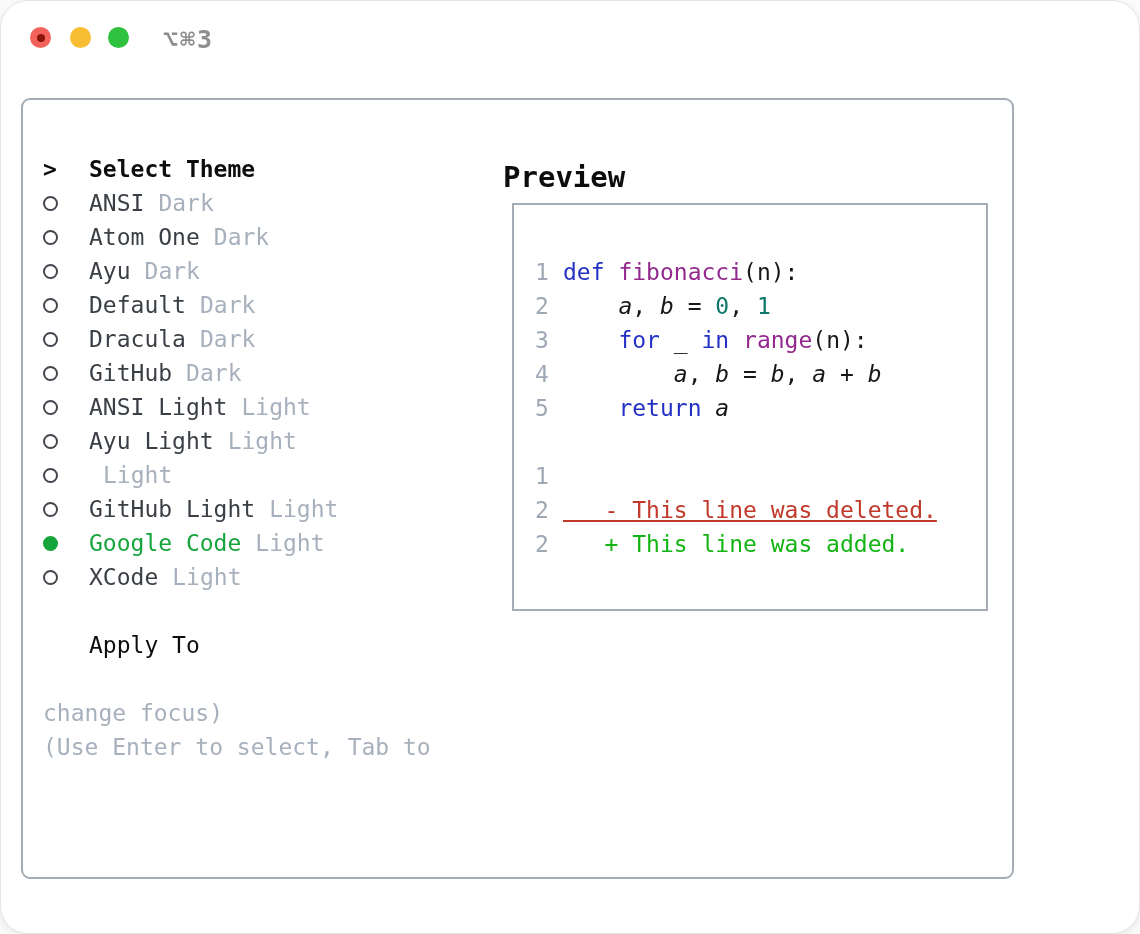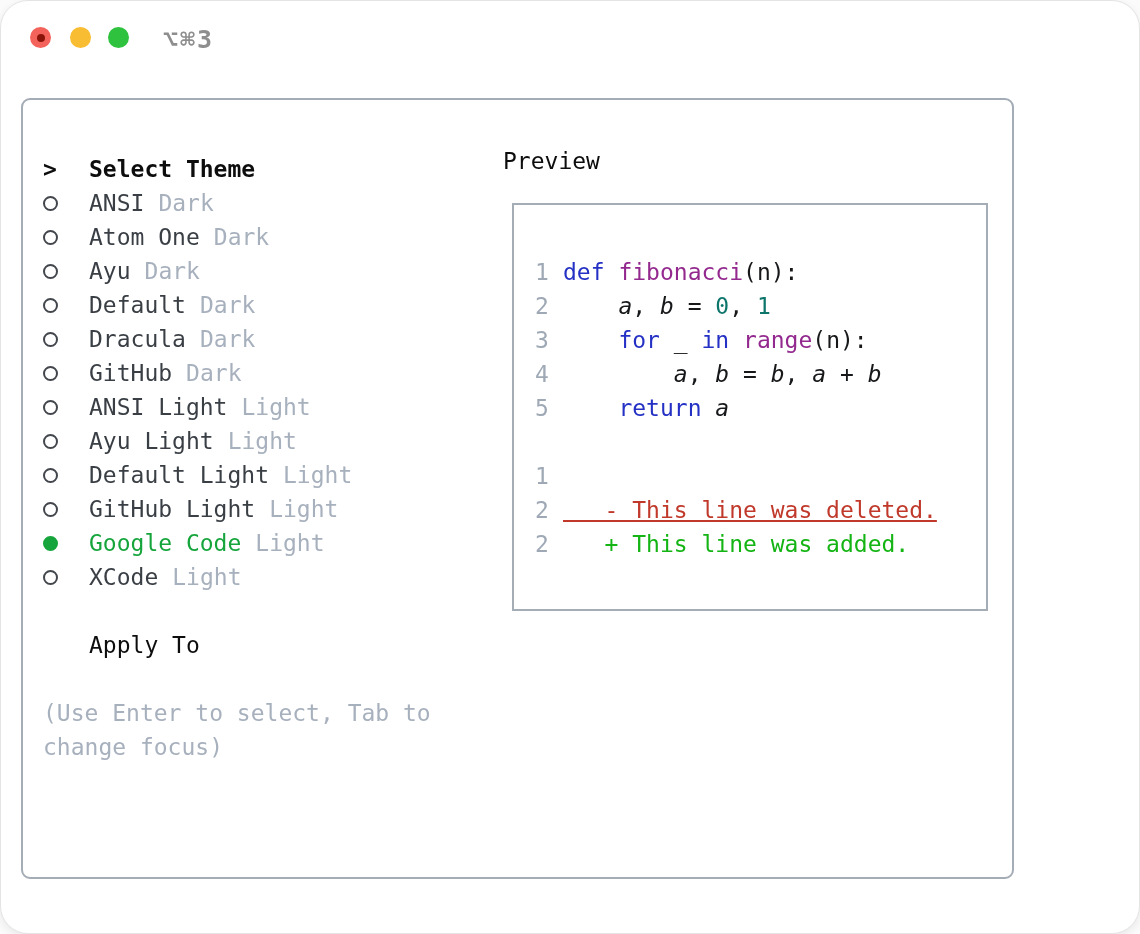--- a/index.html
+++ b/index.html
@@ -30,22 +30,22 @@
   .marker { width:15px; height:15px; border-radius:50%; border:2.5px solid #43474d; background:transparent; }
   .selected .marker { background:var(--c-accentGreen); border-color:var(--c-accentGreen); }
   .cursor { font-weight:bold; color:var(--c-headerText); font-size:23px; }
   .hdr { font-weight:bold; color:var(--c-headerText); }
   .name { color:var(--c-itemName); white-space:pre; }
   .selected .name { color:var(--c-accentGreen); }
   .tag { color:var(--c-tag); margin-left:14px; white-space:pre; }
   .spacer { height:34px; }
   .help { font-size:23px; line-height:34px; color:var(--c-helpText); white-space:pre; }
   
-  .preview-title { position:absolute; left:480px; top:44px; height:34px; display:flex;
-    align-items:center; font-size:23px; font-weight:normal; color:var(--c-headerText); }
+  .preview-title { position:absolute; left:480px; top:60px; height:34px; display:flex;
+    align-items:center; font-size:29px; font-weight:bold; color:var(--c-headerText); }
   .preview-box {
     position:absolute; left:489px; top:103px; width:476px; height:408px;
     border:2px solid var(--c-previewBorder); background:#fff; padding:50px 0 0 21px; overflow:hidden;
   }
   .pline { display:flex; height:34px; align-items:center; font-size:23px; white-space:pre; }
   .pline .ln { width:28px; color:var(--c-ln); flex:none; }
   .tok-kw     { color:var(--c-kw); }
   .tok-fn     { color:var(--c-fn); }
   .tok-numlit { color:var(--c-numlit); }
   .tok-pl     { color:var(--c-plain); }
@@ -130,21 +130,20 @@
         <span class="markercell">
             <span class="marker"></span>
           </span>
         <span class="name">Ayu Light</span>
         <span class="tag">Light</span>
       </div>
       <div class="row item">
         <span class="markercell">
             <span class="marker"></span>
           </span>
-        <span class="name">Default Light</span>
         <span class="tag">Light</span>
       </div>
       <div class="row item">
         <span class="markercell">
             <span class="marker"></span>
           </span>
         <span class="name">GitHub Light</span>
         <span class="tag">Light</span>
       </div>
       <div class="row item selected">
@@ -164,22 +163,22 @@
 
       <div class="spacer"></div>
 
       <div class="row">
         <span class="markercell"></span>
         <span class="name" style="color:var(--c-headerText)">Apply To</span>
       </div>
 
       <div class="spacer"></div>
 
+      <div class="help">change focus)</div>
       <div class="help">(Use Enter to select, Tab to</div>
-      <div class="help">change focus)</div>
     </div>
 
     <div class="preview-title">Preview</div>
 
     <div class="preview-box">
       <div id="preview-lines">
           <div class="pline"><span class="ln">1</span><span class="tok-kw">def</span><span class="tok-pl"> </span><span class="tok-fn">fibonacci</span><span class="tok-pl">(n):</span></div>
           <div class="pline"><span class="ln">2</span><span class="tok-pl">    </span><span class="tok-var">a</span><span class="tok-pl">, </span><span class="tok-var">b</span><span class="tok-pl"> = </span><span class="tok-numlit">0</span><span class="tok-pl">, </span><span class="tok-numlit">1</span></div>
           <div class="pline"><span class="ln">3</span><span class="tok-pl">    </span><span class="tok-kw">for</span><span class="tok-pl"> _ </span><span class="tok-kw">in</span><span class="tok-pl"> </span><span class="tok-fn">range</span><span class="tok-pl">(n):</span></div>
           <div class="pline"><span class="ln">4</span><span class="tok-pl">        </span><span class="tok-var">a</span><span class="tok-pl">, </span><span class="tok-var">b</span><span class="tok-pl"> = </span><span class="tok-var">b</span><span class="tok-pl">, </span><span class="tok-var">a</span><span class="tok-pl"> + </span><span class="tok-var">b</span></div>

